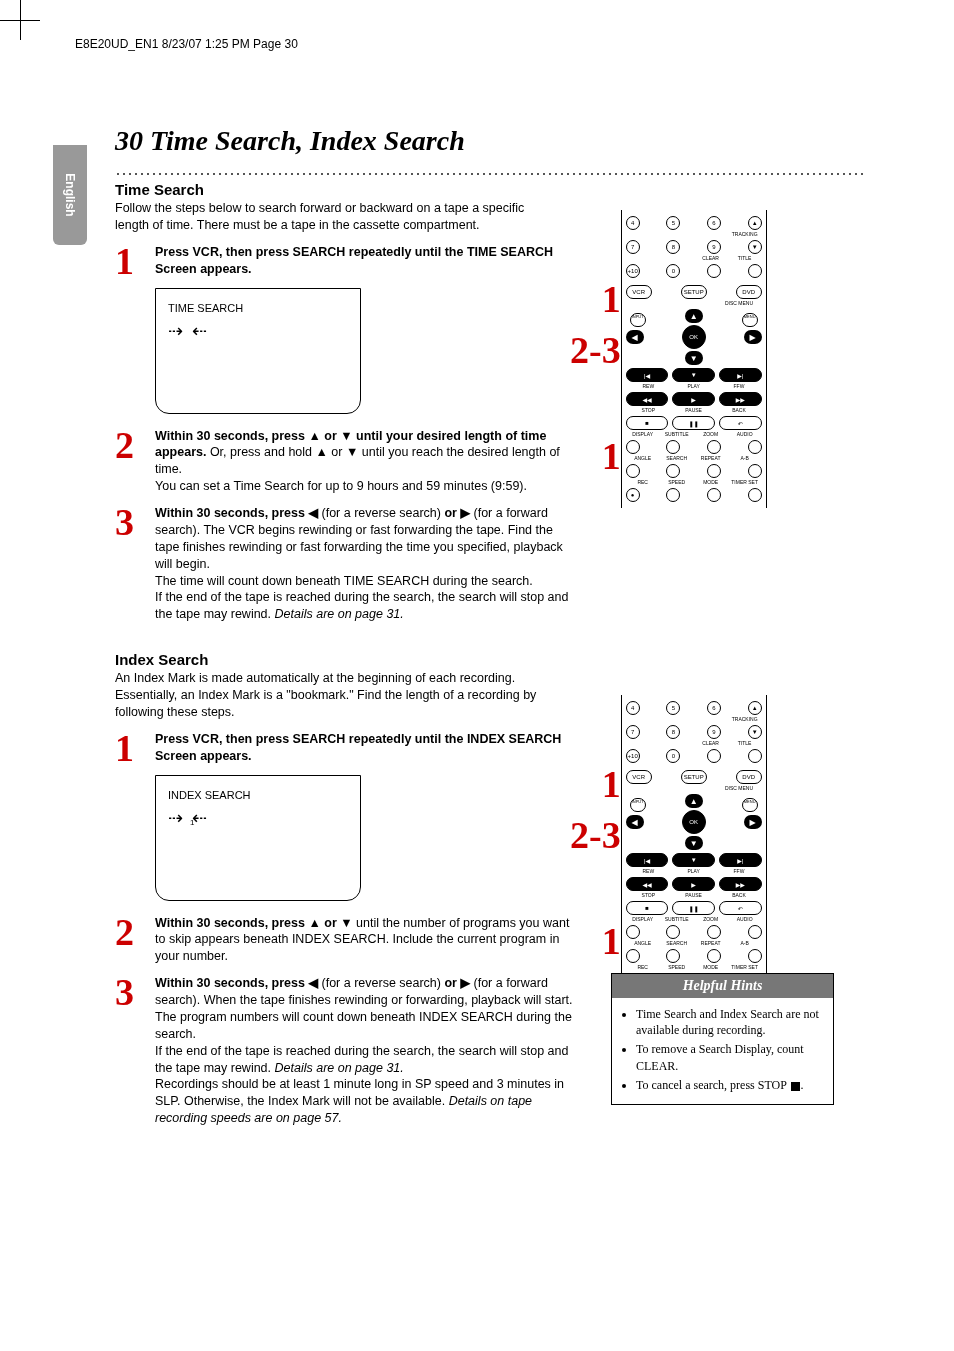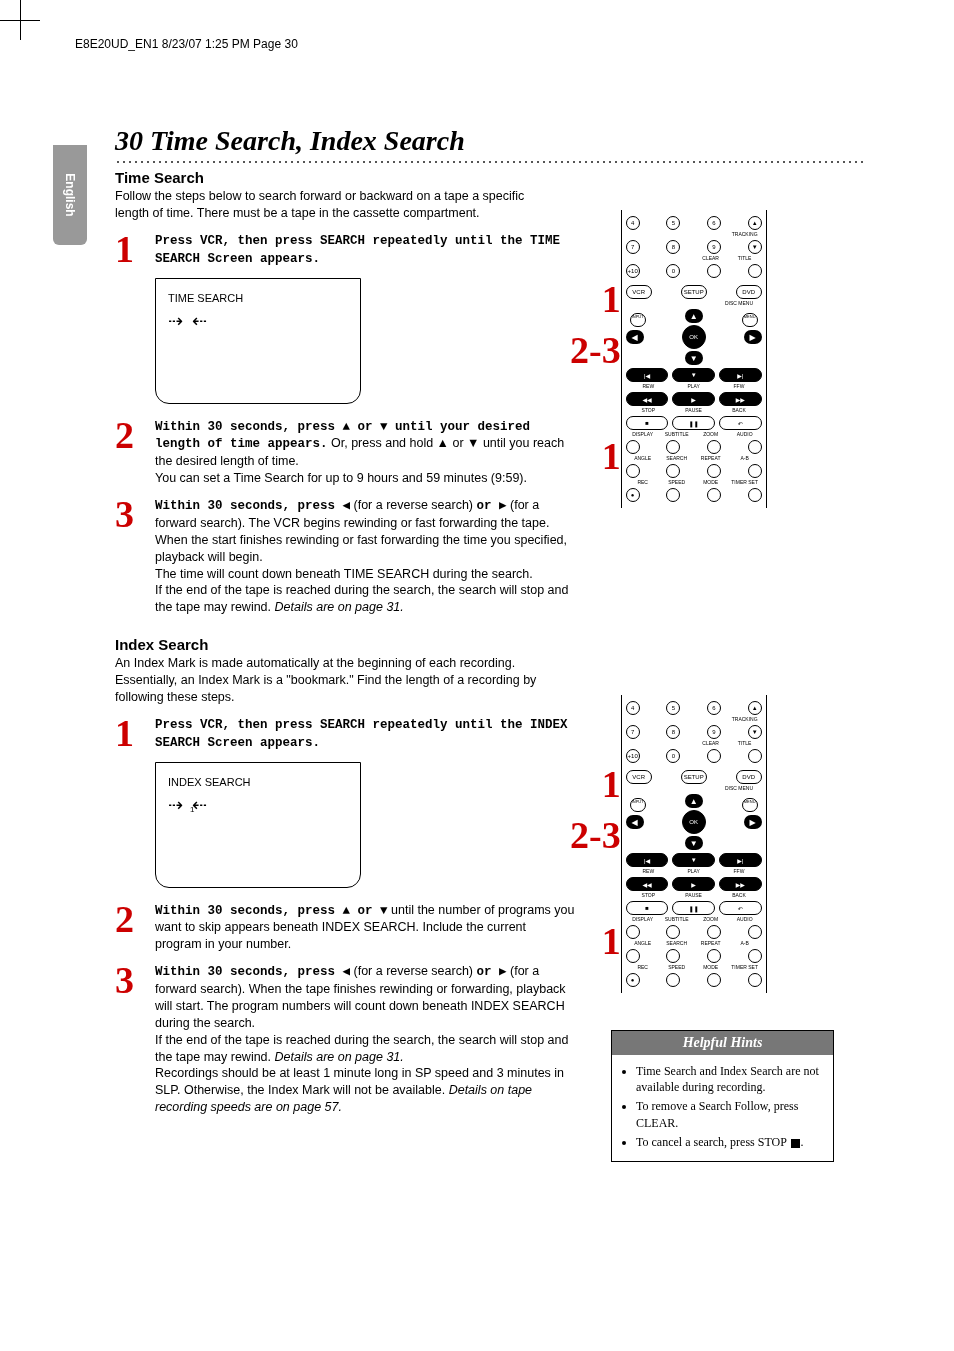--- a/index.html
+++ b/index.html
@@ -64,21 +64,21 @@
     position: absolute;
     left: 115px;
     top: 125px;
     width: 770px;
   }
 
   .chapter-title {
     font-style: italic;
     font-weight: bold;
     font-size: 28px;
-    margin: 0 0 2px 0;
+    margin: 0 0 14px 0;
     font-family: Georgia, 'Times New Roman', serif;
   }
   .dots {
     height: 4px;
     width: 750px;
     background-image: radial-gradient(circle, #555 1px, transparent 1px);
     background-size: 6px 6px;
     background-repeat: repeat-x;
     margin-bottom: 6px;
   }
@@ -105,41 +105,41 @@
     width: 40px;
     font-family: Georgia, serif;
     line-height: 0.9;
     flex: none;
   }
   .step-body {
     font-size: 12.5px;
     line-height: 1.35;
     width: 420px;
   }
-  .step-body b { font-weight: bold; font-family: Liberation Mono, monospace; }
+  .step-body b { font-weight: bold; }
   .step-body i { font-style: italic; }
 
   .screen-box {
     border: 1px solid #000;
     border-radius: 0 0 14px 14px;
     width: 180px;
     height: 100px;
     margin: 10px 0 4px 0;
     padding: 12px;
     font-size: 11px;
     position: relative;
   }
   .screen-box .arrows {
     font-size: 18px;
     letter-spacing: 2px;
     margin-top: 4px;
   }
 
   .index-section {
-    margin-top: 20px;
+    margin-top: 28px;
   }
 
   .remote-wrap {
     position: absolute;
     display: flex;
     align-items: flex-start;
   }
   .remote-1 { left: 570px; top: 210px; }
   .remote-2 { left: 570px; top: 695px; }
   .marker-big {
@@ -245,21 +245,21 @@
     border: 1px solid #000;
     border-radius: 7px;
     background: #fff;
   }
   .dpad .tl { top: 4px; left: 4px; }
   .dpad .tr { top: 4px; right: 4px; }
 
   .hints-box {
     position: absolute;
     left: 611px;
-    top: 1030px;
+    top: 973px;
     width: 221px;
     border: 1px solid #000;
   }
   .hints-title {
     background: #777;
     color: #fff;
     font-style: italic;
     font-weight: bold;
     text-align: center;
     padding: 4px;
@@ -331,21 +331,21 @@
     <div class="step-num">2</div>
     <div class="step-body">
       <b>Within 30 seconds, press ▲ or ▼ until your desired length of time appears.</b><span> Or, press and hold ▲ or ▼ until you reach the desired length of time.</span><br>
       <span>You can set a Time Search for up to 9 hours and 59 minutes (9:59).</span>
     </div>
   </div>
 
   <div class="step">
     <div class="step-num">3</div>
     <div class="step-body">
-      <b>Within 30 seconds, press ◀</b><span> (for a reverse search) </span><b>or ▶</b><span> (for a forward search). The VCR begins rewinding or fast forwarding the tape. When the start finishes rewinding or fast forwarding the time you specified, playback will begin.</span><br>
+      <b>Within 30 seconds, press ◀</b><span> (for a reverse search) </span><b>or ▶</b><span> (for a forward search). The VCR begins rewinding or fast forwarding the tape. Find the tape finishes rewinding or fast forwarding the time you specified, playback will begin.</span><br>
       <span>The time will count down beneath TIME SEARCH during the search.</span><br>
       <span>If the end of the tape is reached during the search, the search will stop and the tape may rewind. </span><i>Details are on page 31.</i>
     </div>
   </div>
 
   <div class="index-section">
     <div class="section-title">Index Search</div>
     <div class="body-text">An Index Mark is made automatically at the beginning of each recording. Essentially, an Index Mark is a "bookmark." Find the length of a recording by following these steps.</div>
 
     <div class="step">
@@ -616,17 +616,17 @@
       <div class="rbtn round"></div>
     </div>
   </div>
 </div>
 
 <div class="hints-box">
   <div class="hints-title">Helpful Hints</div>
   <div class="hints-body">
     <ul>
       <li>Time Search and Index Search are not available during recording.</li>
-      <li>To remove a Search Follow, press CLEAR.</li>
+      <li>To remove a Search Display, count CLEAR.</li>
       <li><span>To cancel a search, press STOP </span><span class="stop-sq"></span>.</li>
     </ul>
   </div>
 </div>
 
 </body></html>

